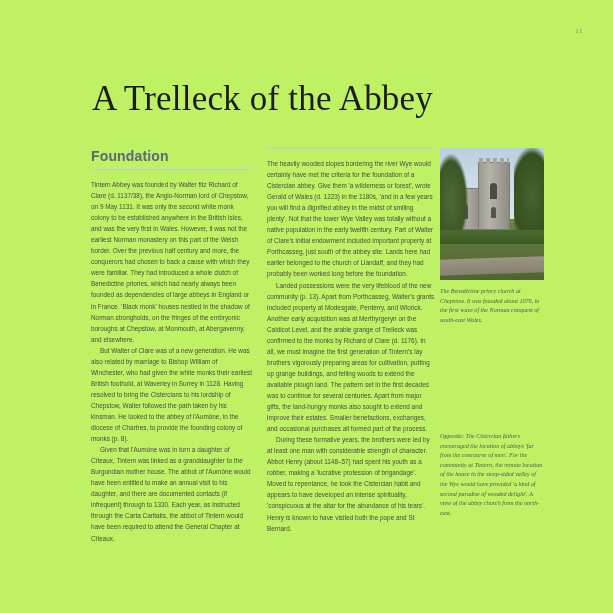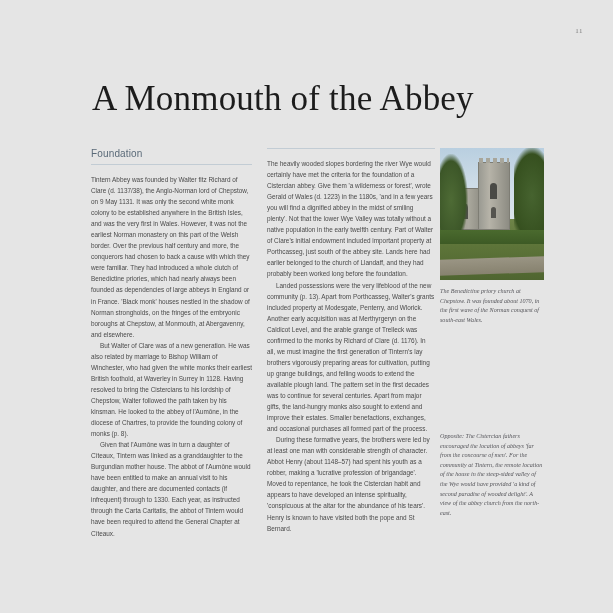--- a/index.html
+++ b/index.html
@@ -13,21 +13,21 @@
     font-family: "Liberation Sans", sans-serif;
     overflow: hidden;
     position: relative;
   }
 
   .page {
     position: absolute;
     left: 0; top: 0;
     width: 613px;
     height: 613px;
-    background: #e5e5e5;
+    background: #bef264;
   }
 
   
   .folio {
     position: absolute;
     right: 30px;
     top: 27px;
     font-family: "Liberation Serif", serif;
     font-size: 7px;
     color: #7b7b7b;
@@ -50,22 +50,22 @@
   
   .col {
     position: absolute;
     top: 148px;
   }
   .col-1 { left: 91px;  width: 161px; }
   .col-2 { left: 267px; width: 168px; }
 
   .sec-head {
     font-family: "Liberation Sans", sans-serif;
-    font-size: 10px;
-    font-weight: 400;
+    font-size: 14px;
+    font-weight: 700;
     color: #5a6a78;
     letter-spacing: 0.15px;
     padding-bottom: 5px;
     margin: 0;
     white-space: nowrap;
   }
   .rule {
     height: 1px;
     background: #c2ccd4;
     width: 100%;
@@ -191,21 +191,21 @@
     padding-top: 7px;
   }
 </style>
 </head>
 <body>
 
 <div class="page">
 
   <div class="folio">11</div>
 
-  <h1 class="page-title">A Monmouth of the Abbey</h1>
+  <h1 class="page-title">A Trelleck of the Abbey</h1>
 
   <div class="col col-1">
     <h2 class="sec-head">Foundation</h2>
     <div class="rule"></div>
     <div class="body-text">
       <p>Tintern Abbey was founded by Walter fitz Richard of Clare (d. 1137/38), the Anglo-Norman lord of Chepstow, on 9 May 1131. It was only the second white monk colony to be established anywhere in the British Isles, and was the very first in Wales. However, it was not the earliest Norman monastery on this part of the Welsh border. Over the previous half century and more, the conquerors had chosen to back a cause with which they were familiar. They had introduced a whole clutch of Benedictine priories, which had nearly always been founded as dependencies of large abbeys in England or in France. 'Black monk' houses nestled in the shadow of Norman strongholds, on the fringes of the embryonic boroughs at Chepstow, at Monmouth, at Abergavenny, and elsewhere.</p>
       <p>But Walter of Clare was of a new generation. He was also related by marriage to Bishop William of Winchester, who had given the white monks their earliest British foothold, at Waverley in Surrey in 1128. Having resolved to bring the Cistercians to his lordship of Chepstow, Walter followed the path taken by his kinsman. He looked to the abbey of l'Aumône, in the diocese of Chartres, to provide the founding colony of monks (p. 8).</p>
       <p>Given that l'Aumône was in turn a daughter of Cîteaux, Tintern was linked as a granddaughter to the Burgundian mother house. The abbot of l'Aumône would have been entitled to make an annual visit to his daughter, and there are documented contacts (if infrequent) through to 1330. Each year, as instructed through the Carta Caritatis, the abbot of Tintern would have been required to attend the General Chapter at Cîteaux.</p>
     </div>
   </div>

